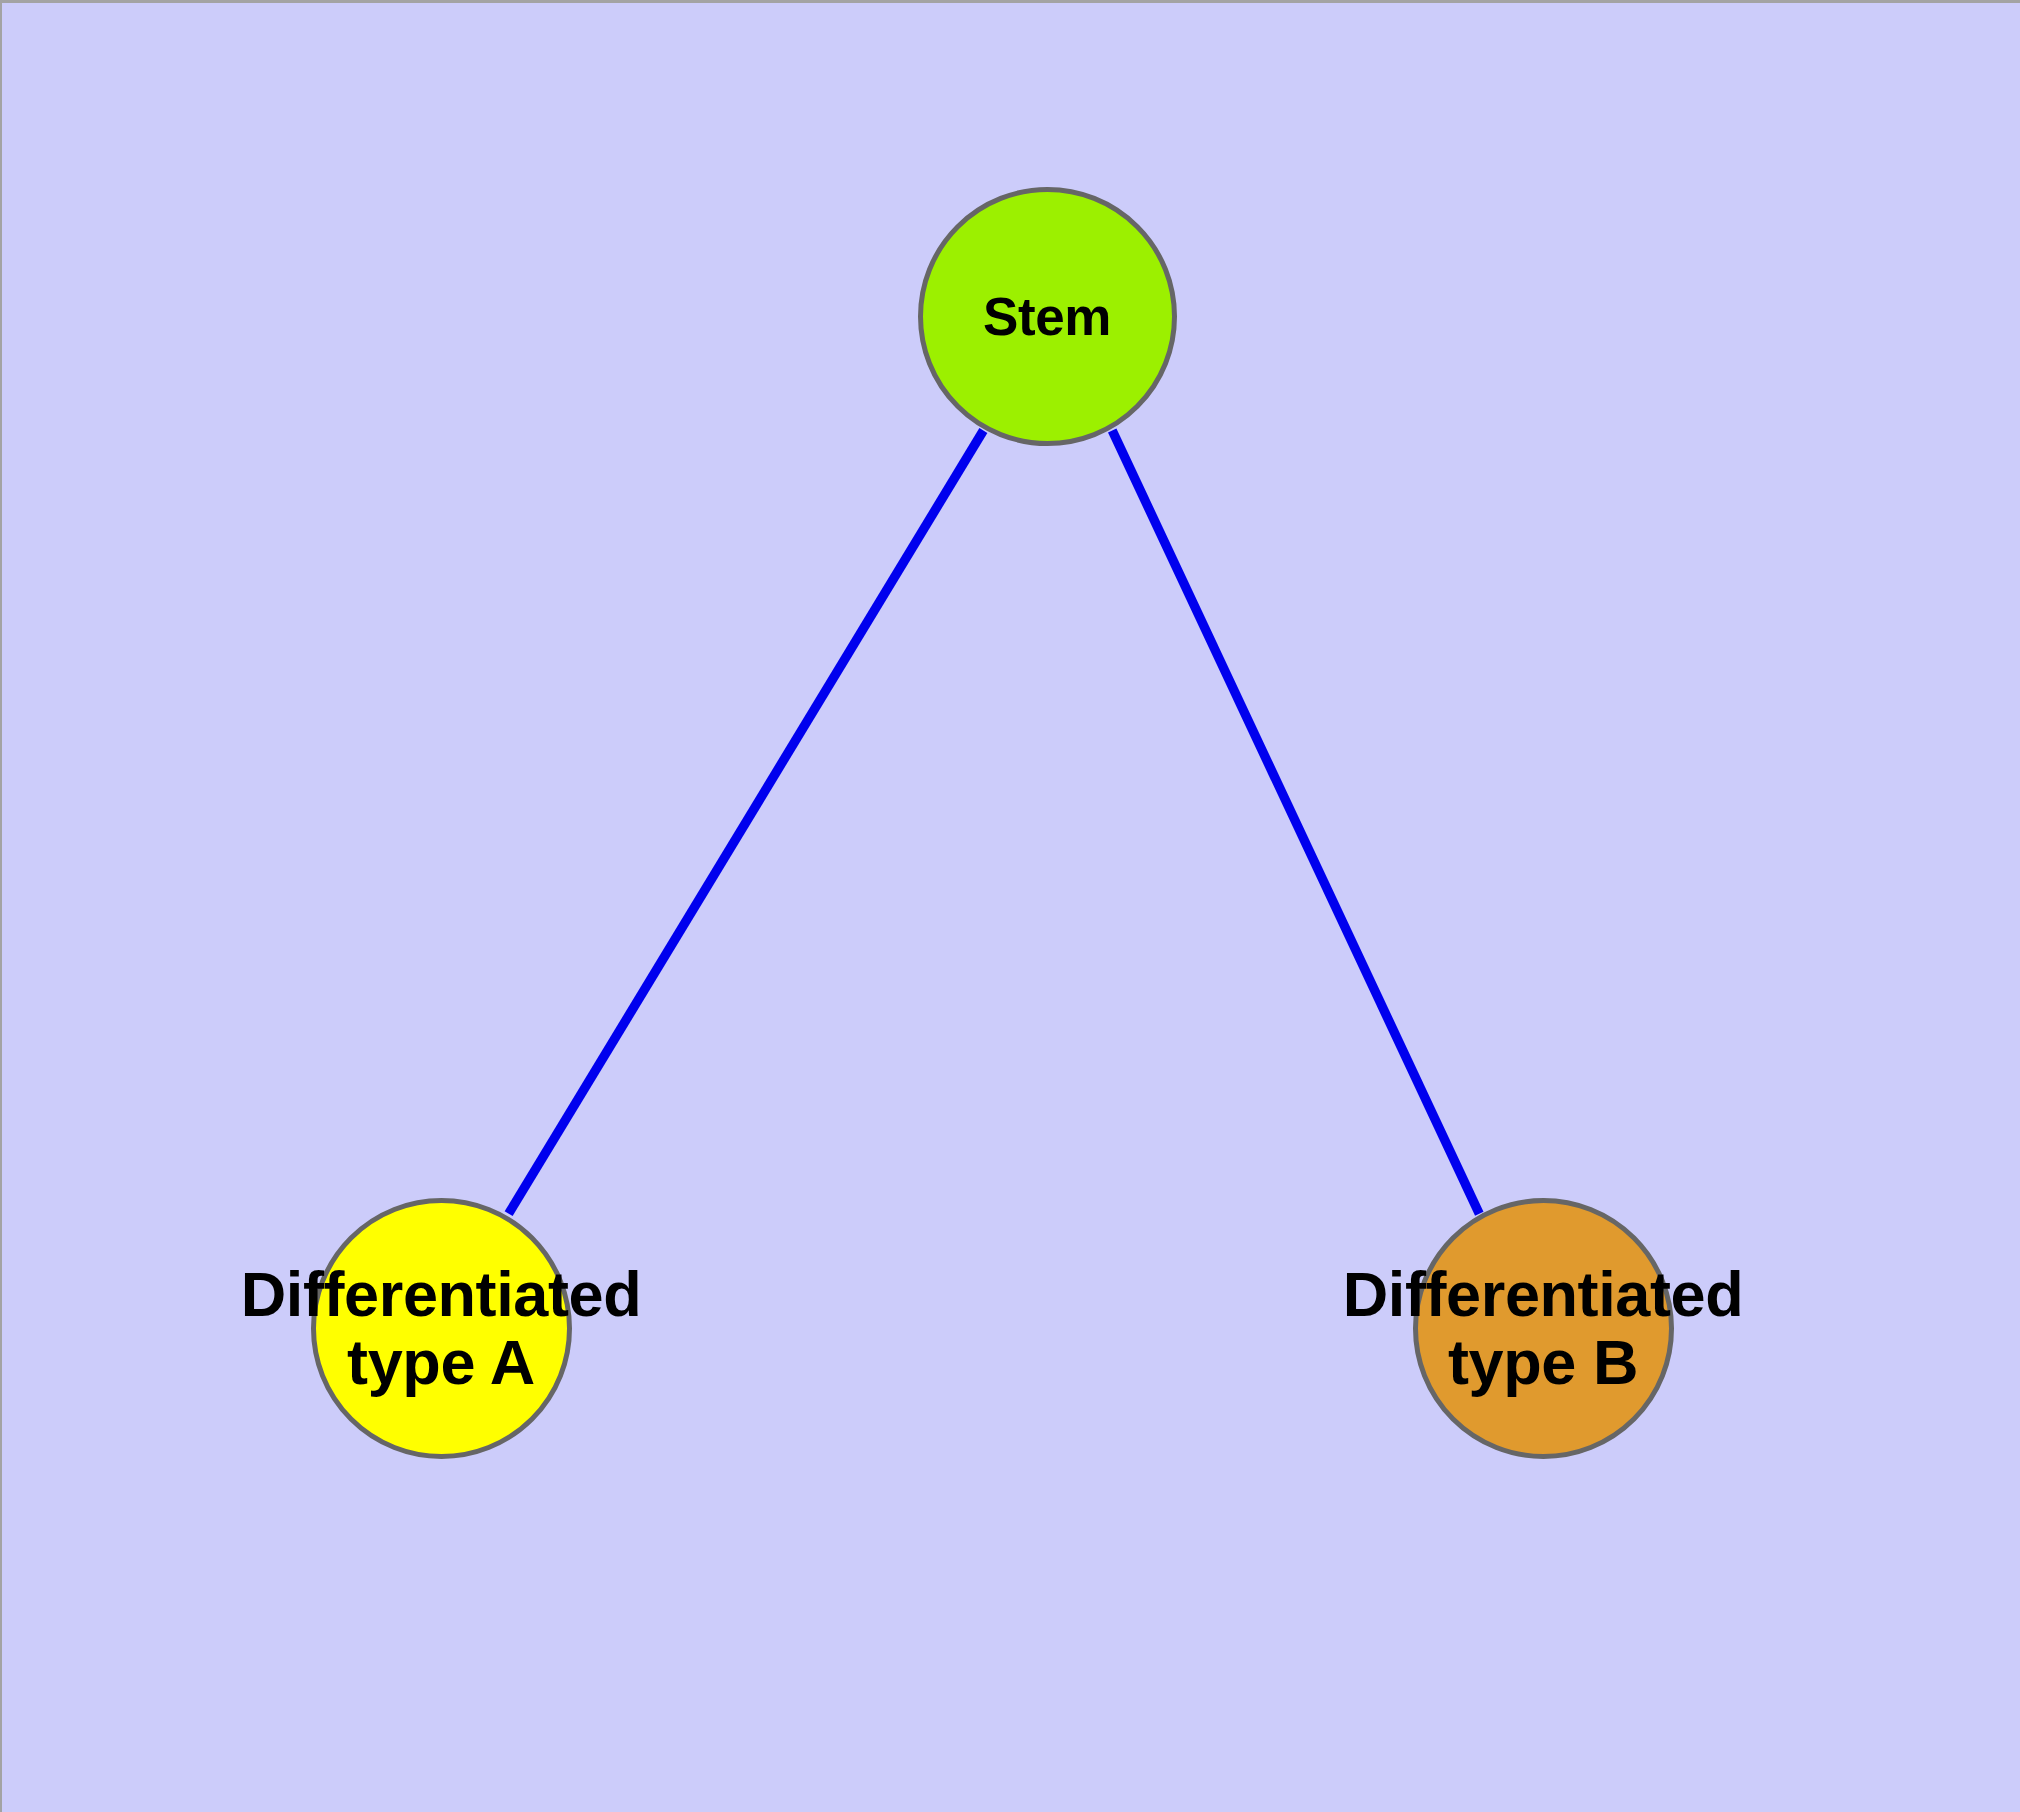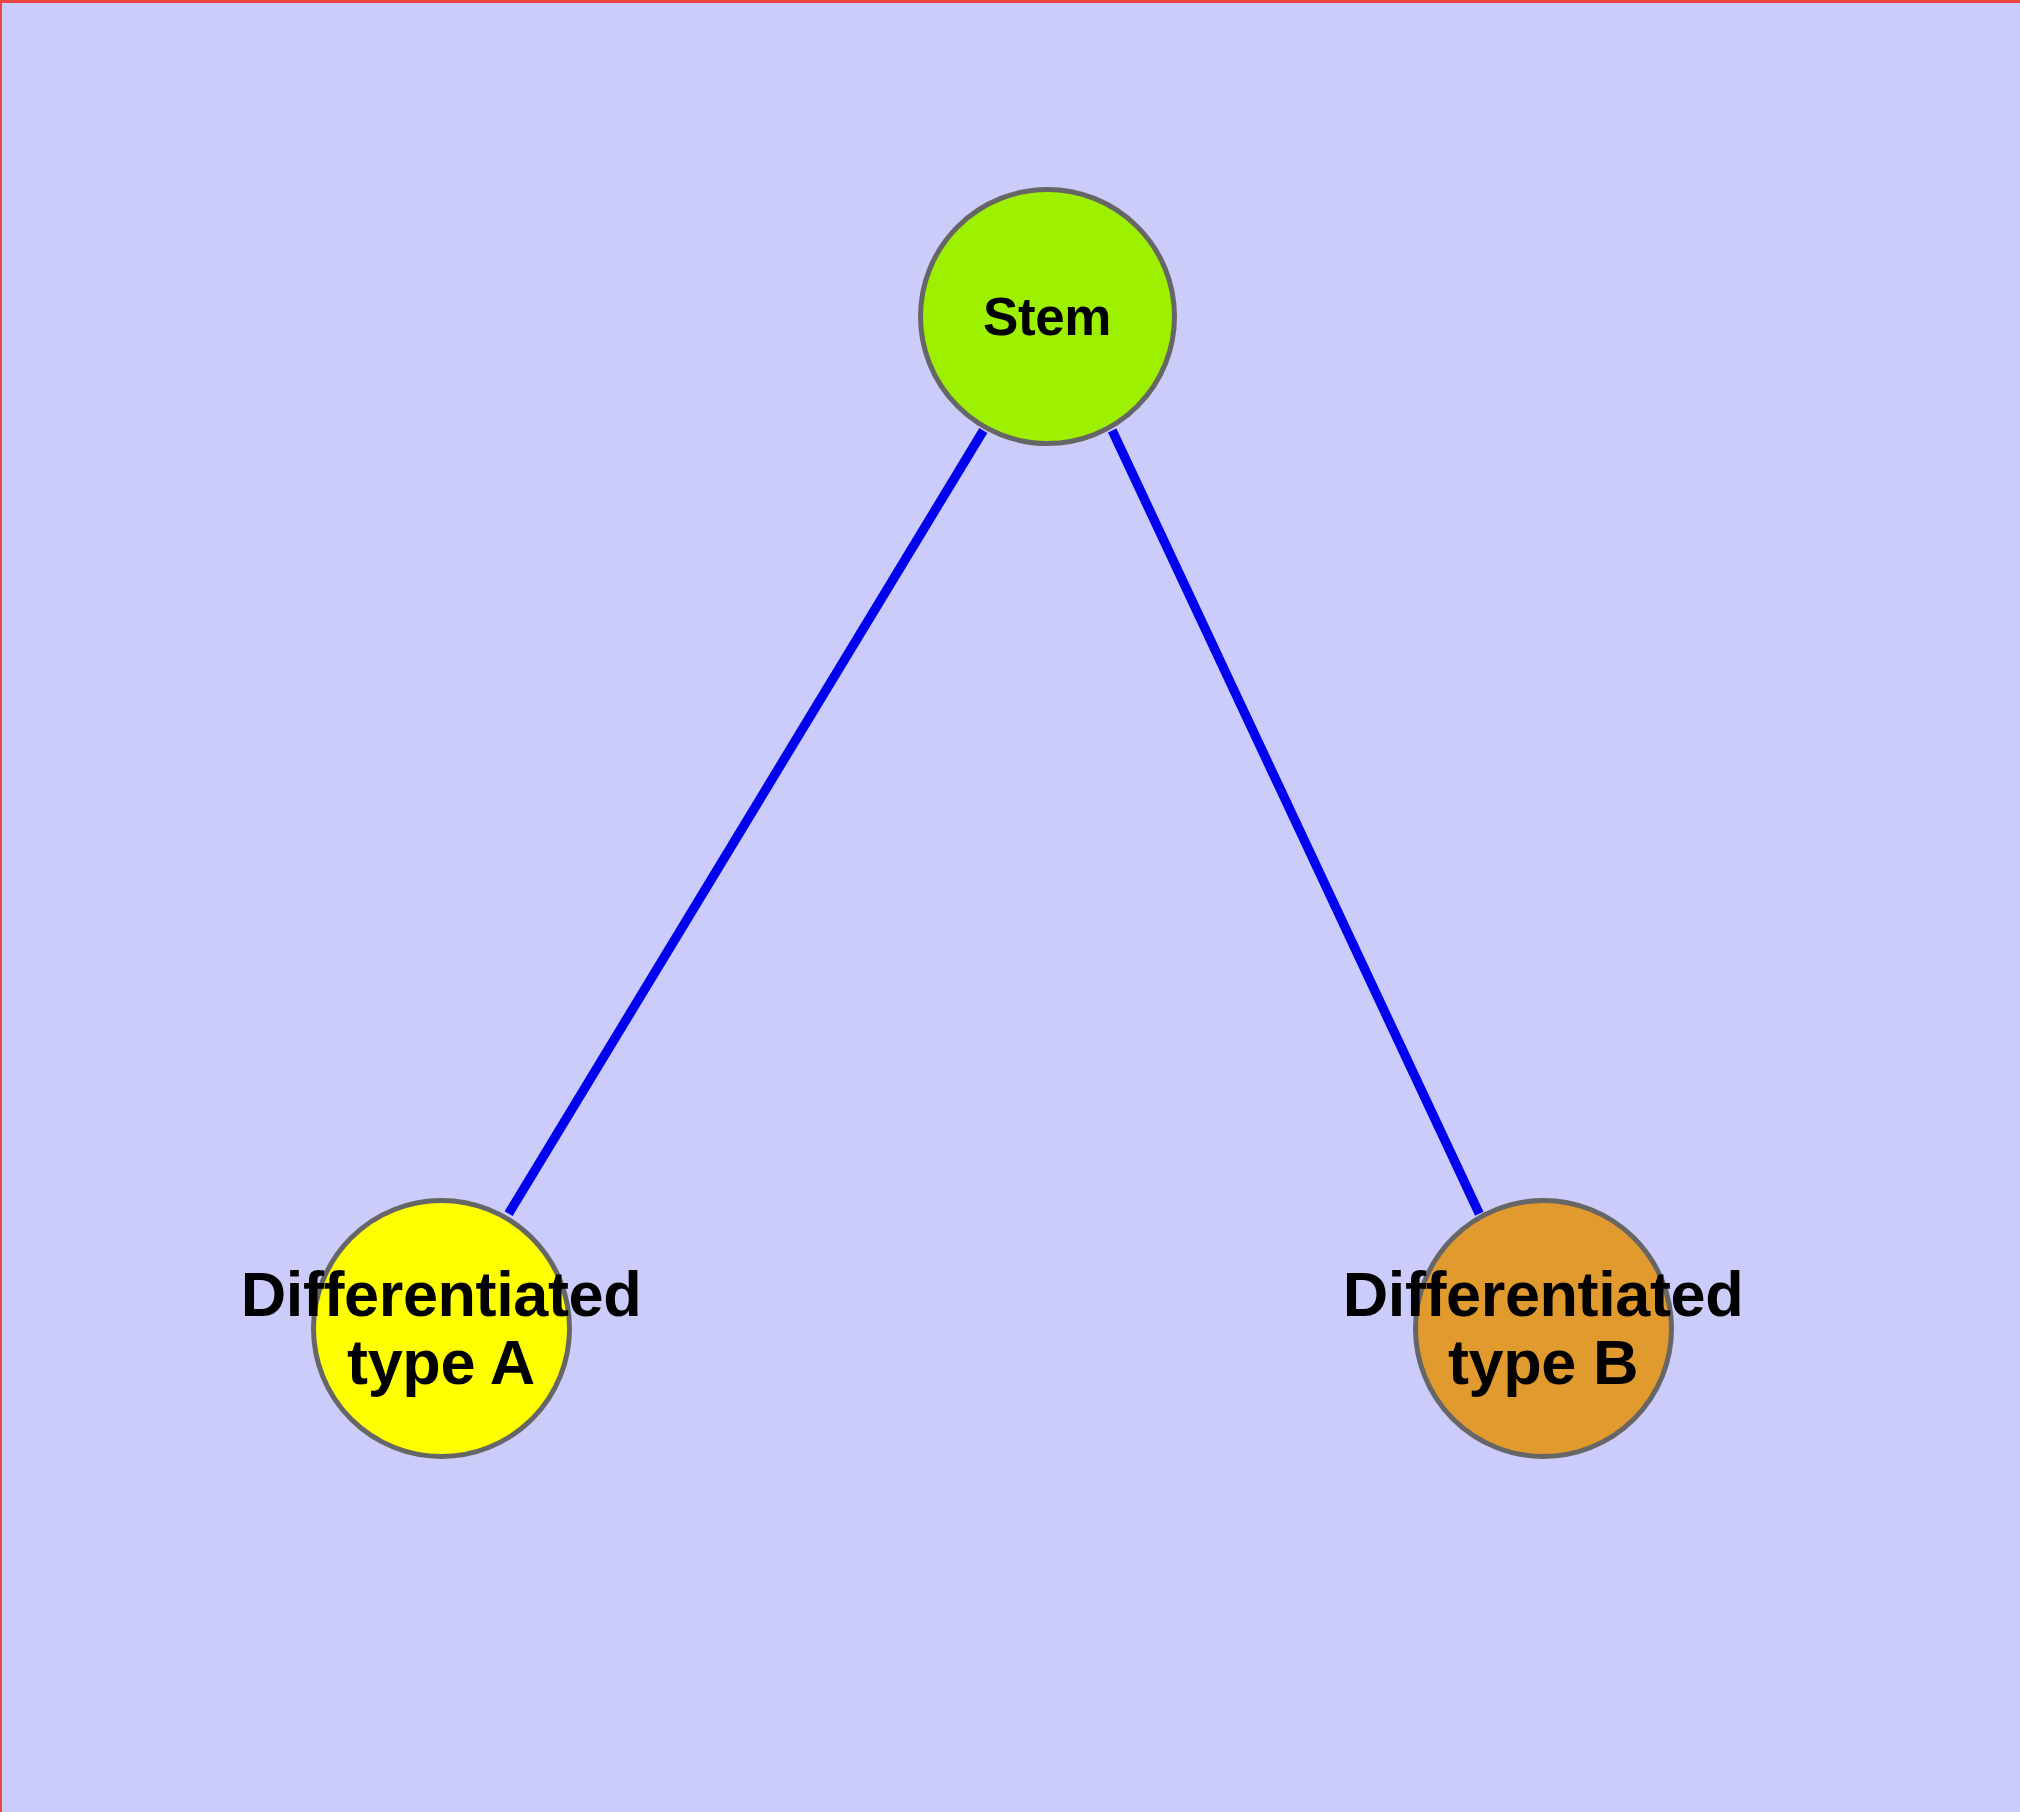--- a/index.html
+++ b/index.html
@@ -6,21 +6,21 @@
   html, body {
     margin: 0;
     padding: 0;
     background: #ffffff;
   }
   #canvas {
     position: relative;
     width: 2021px;
     height: 1812px;
     overflow: hidden;
-    background: #ef4444;
+    background: #a3a3a3;
     font-family: "Liberation Sans", "DejaVu Sans", sans-serif;
   }
   #plot-background {
     position: absolute;
     left: 1.7px;
     top: 3.4px;
     width: 2019px;
     height: 1809px;
     background: #ccccfa;
   }

